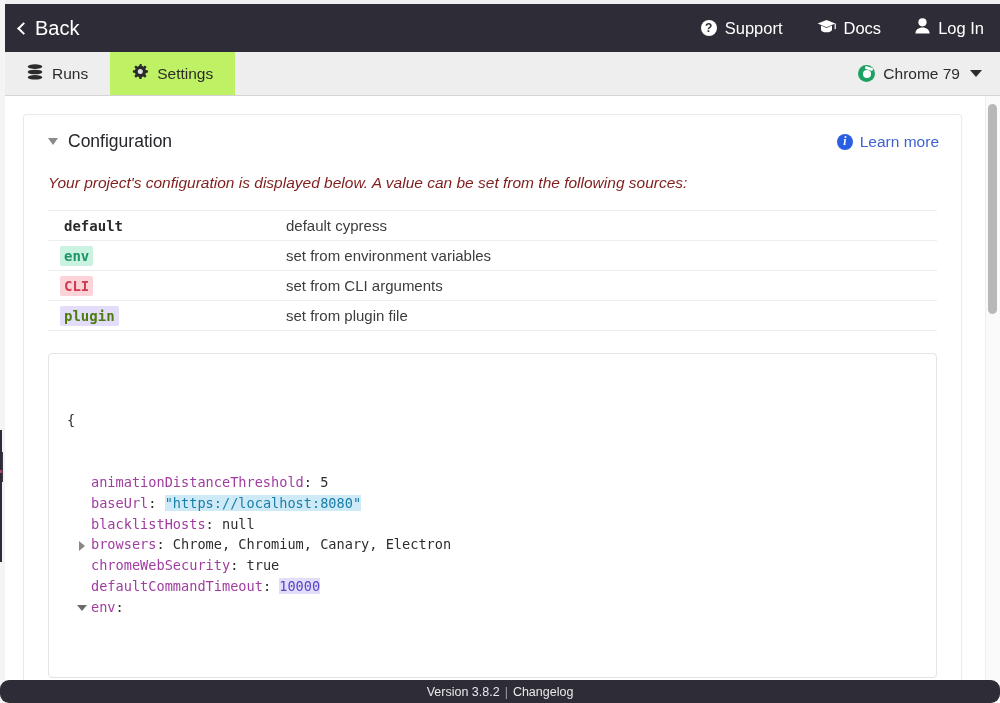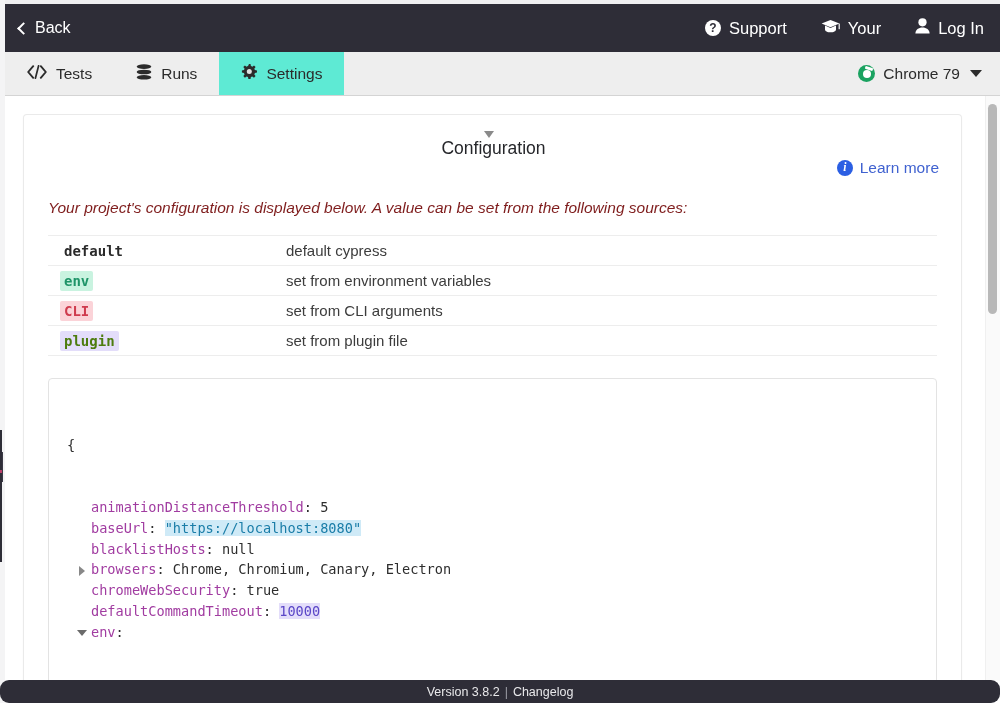--- a/index.html
+++ b/index.html
@@ -43,21 +43,21 @@
   
   .topnav {
     position: absolute; left: 5px; top: 4px; right: 0; height: 48px;
     background: #2e2d37;
     display: flex; align-items: center;
     color: #ffffff;
   }
   .back-btn {
     display: flex; align-items: center; gap: 7px;
     margin-left: 14px;
-    font-size: 16px; color: #ffffff;
+    font-size: 20px; color: #ffffff;
     cursor: pointer;
   }
   .chev-left {
     display: inline-block;
     width: 9px; height: 9px;
     border-left: 2.2px solid #fff;
     border-bottom: 2.2px solid #fff;
     transform: rotate(45deg);
     position: relative; top: 0px;
   }
@@ -83,21 +83,21 @@
     background: #eeeeee;
     border-bottom: 1px solid #d4d4d4;
     display: flex; align-items: stretch;
   }
   .tab {
     display: flex; align-items: center; gap: 9px;
     padding: 0 22px;
     font-size: 15.5px; color: #2b2b2b;
     cursor: pointer;
   }
-  .tab.active { background: #5eead4; }
+  .tab.active { background: #bef264; }
   .browser-sel {
     margin-left: auto; margin-right: 18px;
     display: flex; align-items: center; gap: 8px;
     font-size: 15.5px; color: #2b2b2b; cursor: pointer; text-align: center;
   }
   .chrome-ico {
     width: 17px; height: 17px; border-radius: 50%;
     background: #1aa260;
     position: relative;
     display: inline-block; flex: none;
@@ -148,21 +148,20 @@
     bottom: -300px;
     background: #ffffff;
     border: 1px solid #eaeaea;
     border-bottom: none;
     border-radius: 4px;
     box-shadow: 0 1px 2px rgba(0,0,0,.04);
   }
   .card-head {
     display: flex; align-items: center;
     padding: 16px 22px 0 24px;
-    flex-direction: column;
   }
   .tri-down {
     width: 0; height: 0;
     border-left: 5.5px solid transparent;
     border-right: 5.5px solid transparent;
     border-top: 7px solid #8a8a8a;
     margin-right: 10px;
     cursor: pointer;
   }
   .card-title {
@@ -296,48 +295,38 @@
       </div>
 
       <div class="topnav-link">
         <span>
           <svg width="19" height="15" viewBox="0 0 19 15" aria-hidden="true">
             <path d="M9.5 1 L18.4 4.6 L9.5 8.2 L0.6 4.6 Z" fill="#ffffff"></path>
             <path d="M4 6.5 L4 10.4 C4 12.1 6.6 13.3 9.5 13.3 C12.4 13.3 15 12.1 15 10.4 L15 6.5 L9.5 8.9 Z" fill="#ffffff"></path>
             <rect x="17.6" y="4.6" width="1.2" height="5.6" fill="#ffffff"></rect>
           </svg>
         </span>
-        <span>Your</span>
+        <span>Docs</span>
       </div>
 
       <div class="topnav-link">
         <span>
           <svg width="15" height="16" viewBox="0 0 15 16" aria-hidden="true">
             <circle cx="7.5" cy="4.3" r="4.1" fill="#ffffff"></circle>
             <path d="M0.4 15.6 C0.4 11.6 3.6 9.4 7.5 9.4 C11.4 9.4 14.6 11.6 14.6 15.6 Z" fill="#ffffff"></path>
           </svg>
         </span>
         <span>Log In</span>
       </div>
 
     </div>
   </div>
 
   <div class="tabbar">
 
-    <div class="tab">
-      <span>
-        <svg width="20" height="14" viewBox="0 0 20 14" aria-hidden="true">
-          <path d="M6.2 1.2 L1.2 7 L6.2 12.8" stroke="#2b2b2b" stroke-width="1.9" fill="none" stroke-linecap="round" stroke-linejoin="round"></path>
-          <path d="M13.8 1.2 L18.8 7 L13.8 12.8" stroke="#2b2b2b" stroke-width="1.9" fill="none" stroke-linecap="round" stroke-linejoin="round"></path>
-          <path d="M11.6 0.8 L8.4 13.2" stroke="#2b2b2b" stroke-width="1.7" stroke-linecap="round"></path>
-        </svg>
-      </span>
-      <span>Tests</span>
-    </div>
 
     <div class="tab">
       <span>
         <svg width="16" height="16" viewBox="0 0 16 16" aria-hidden="true">
           <ellipse cx="8" cy="2.6" rx="7.3" ry="2.3" fill="#2b2b2b"></ellipse>
           <ellipse cx="8" cy="8" rx="7.3" ry="2.3" fill="#2b2b2b"></ellipse>
           <ellipse cx="8" cy="13.3" rx="7.3" ry="2.3" fill="#2b2b2b"></ellipse>
         </svg>
       </span>
       <span>Runs</span>

